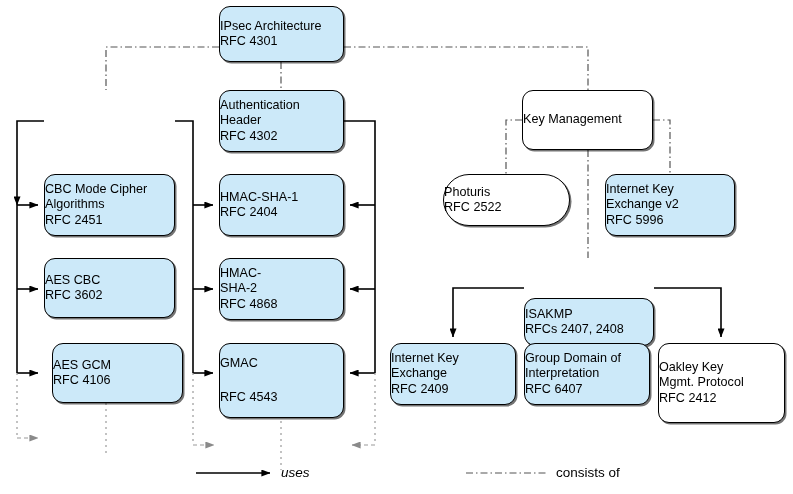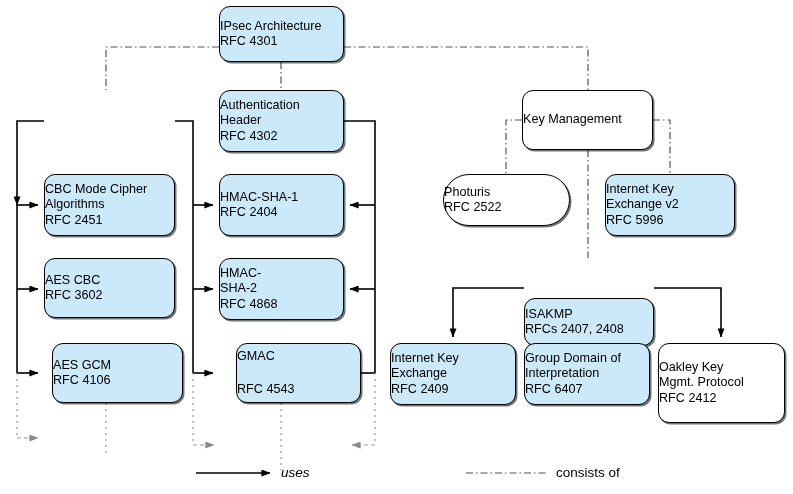--- a/index.html
+++ b/index.html
@@ -154,21 +154,21 @@
     <span class="ln">HMAC-SHA-1</span>
     <span class="ln">RFC 2404</span>
   </div>
 
   <div class="node filled" style="left:219px;top:258px;width:125px;height:62px;">
     <span class="ln">HMAC-</span>
     <span class="ln">SHA-2</span>
     <span class="ln">RFC 4868</span>
   </div>
 
-  <div class="node filled" style="left:236px;top:343px;width:125px;height:60px;gap:18px;">
+  <div class="node filled" style="left:219px;top:343px;width:125px;height:75px;gap:18px;">
     <span class="ln">GMAC</span>
     <span class="ln">RFC 4543</span>
   </div>
 
   <div class="node" style="left:522px;top:90px;width:131px;height:60px;">
     <span class="ln">Key Management</span>
   </div>
 
   <div class="node" style="left:443px;top:174px;width:127px;height:52px;border-radius:28px;">
     <span class="ln">Photuris</span>

